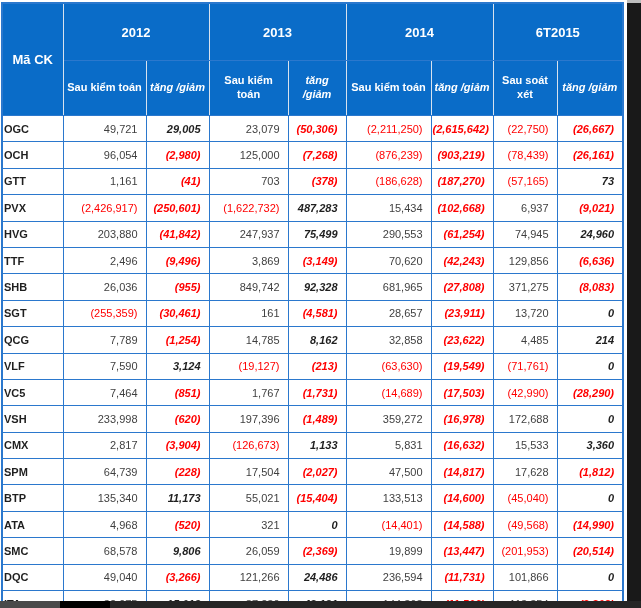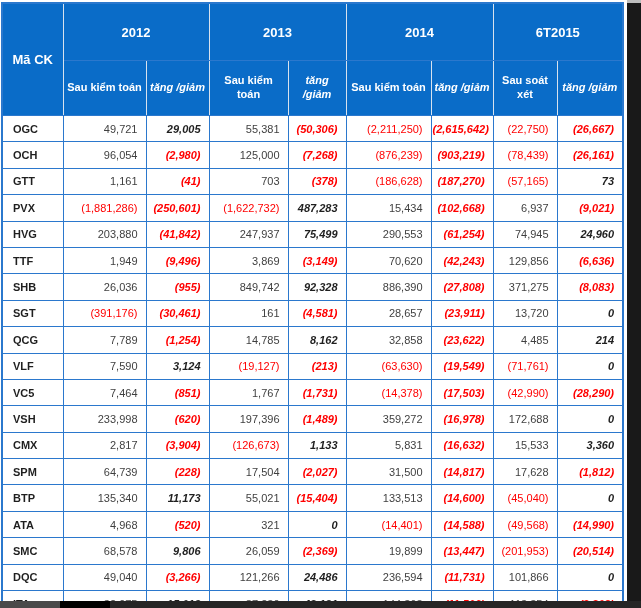--- a/index.html
+++ b/index.html
@@ -45,21 +45,21 @@
   tbody td{
     border:1px solid #2b78cd;
     height:23.4px;
     font-size:11px;
     background:#ffffff;
     vertical-align:middle;
     white-space:nowrap;
   }
   td.ticker{
     font-weight:bold;color:#1f1f1f;
-    text-align:left;padding-left:10px;
+    text-align:left;padding-left:1px;
   }
   td.val{
     text-align:right;padding-right:8px;color:#3f3f3f;
   }
   td.chg{
     text-align:right;padding-right:8px;
     font-weight:bold;font-style:italic;color:#1f1f1f;
   }
   td.neg{color:#ff0000;}
 
@@ -113,21 +113,21 @@
           <th class="sub chg-h">tăng /giảm</th>
           <th class="sub">Sau soát xét</th>
           <th class="sub chg-h">tăng /giảm</th>
         </tr>
       </thead>
     <tbody>
         <tr>
           <td class="ticker">OGC</td>
           <td class="val">49,721</td>
           <td class="chg">29,005</td>
-          <td class="val">55,381</td>
+          <td class="val">23,079</td>
           <td class="chg neg">(50,306)</td>
           <td class="val neg">(2,211,250)</td>
           <td class="chg neg">(2,615,642)</td>
           <td class="val neg">(22,750)</td>
           <td class="chg neg">(26,667)</td>
         </tr>
         <tr>
           <td class="ticker">OCH</td>
           <td class="val">96,054</td>
           <td class="chg neg">(2,980)</td>
@@ -144,21 +144,21 @@
           <td class="chg neg">(41)</td>
           <td class="val">703</td>
           <td class="chg neg">(378)</td>
           <td class="val neg">(186,628)</td>
           <td class="chg neg">(187,270)</td>
           <td class="val neg">(57,165)</td>
           <td class="chg">73</td>
         </tr>
         <tr>
           <td class="ticker">PVX</td>
-          <td class="val neg">(1,881,286)</td>
+          <td class="val neg">(2,426,917)</td>
           <td class="chg neg">(250,601)</td>
           <td class="val neg">(1,622,732)</td>
           <td class="chg">487,283</td>
           <td class="val">15,434</td>
           <td class="chg neg">(102,668)</td>
           <td class="val">6,937</td>
           <td class="chg neg">(9,021)</td>
         </tr>
         <tr>
           <td class="ticker">HVG</td>
@@ -166,43 +166,43 @@
           <td class="chg neg">(41,842)</td>
           <td class="val">247,937</td>
           <td class="chg">75,499</td>
           <td class="val">290,553</td>
           <td class="chg neg">(61,254)</td>
           <td class="val">74,945</td>
           <td class="chg">24,960</td>
         </tr>
         <tr>
           <td class="ticker">TTF</td>
-          <td class="val">1,949</td>
+          <td class="val">2,496</td>
           <td class="chg neg">(9,496)</td>
           <td class="val">3,869</td>
           <td class="chg neg">(3,149)</td>
           <td class="val">70,620</td>
           <td class="chg neg">(42,243)</td>
           <td class="val">129,856</td>
           <td class="chg neg">(6,636)</td>
         </tr>
         <tr>
           <td class="ticker">SHB</td>
           <td class="val">26,036</td>
           <td class="chg neg">(955)</td>
           <td class="val">849,742</td>
           <td class="chg">92,328</td>
-          <td class="val">886,390</td>
+          <td class="val">681,965</td>
           <td class="chg neg">(27,808)</td>
           <td class="val">371,275</td>
           <td class="chg neg">(8,083)</td>
         </tr>
         <tr>
           <td class="ticker">SGT</td>
-          <td class="val neg">(391,176)</td>
+          <td class="val neg">(255,359)</td>
           <td class="chg neg">(30,461)</td>
           <td class="val">161</td>
           <td class="chg neg">(4,581)</td>
           <td class="val">28,657</td>
           <td class="chg neg">(23,911)</td>
           <td class="val">13,720</td>
           <td class="chg">0</td>
         </tr>
         <tr>
           <td class="ticker">QCG</td>
@@ -225,21 +225,21 @@
           <td class="chg neg">(19,549)</td>
           <td class="val neg">(71,761)</td>
           <td class="chg">0</td>
         </tr>
         <tr>
           <td class="ticker">VC5</td>
           <td class="val">7,464</td>
           <td class="chg neg">(851)</td>
           <td class="val">1,767</td>
           <td class="chg neg">(1,731)</td>
-          <td class="val neg">(14,378)</td>
+          <td class="val neg">(14,689)</td>
           <td class="chg neg">(17,503)</td>
           <td class="val neg">(42,990)</td>
           <td class="chg neg">(28,290)</td>
         </tr>
         <tr>
           <td class="ticker">VSH</td>
           <td class="val">233,998</td>
           <td class="chg neg">(620)</td>
           <td class="val">197,396</td>
           <td class="chg neg">(1,489)</td>
@@ -258,21 +258,21 @@
           <td class="chg neg">(16,632)</td>
           <td class="val">15,533</td>
           <td class="chg">3,360</td>
         </tr>
         <tr>
           <td class="ticker">SPM</td>
           <td class="val">64,739</td>
           <td class="chg neg">(228)</td>
           <td class="val">17,504</td>
           <td class="chg neg">(2,027)</td>
-          <td class="val">31,500</td>
+          <td class="val">47,500</td>
           <td class="chg neg">(14,817)</td>
           <td class="val">17,628</td>
           <td class="chg neg">(1,812)</td>
         </tr>
         <tr>
           <td class="ticker">BTP</td>
           <td class="val">135,340</td>
           <td class="chg">11,173</td>
           <td class="val">55,021</td>
           <td class="chg neg">(15,404)</td>

